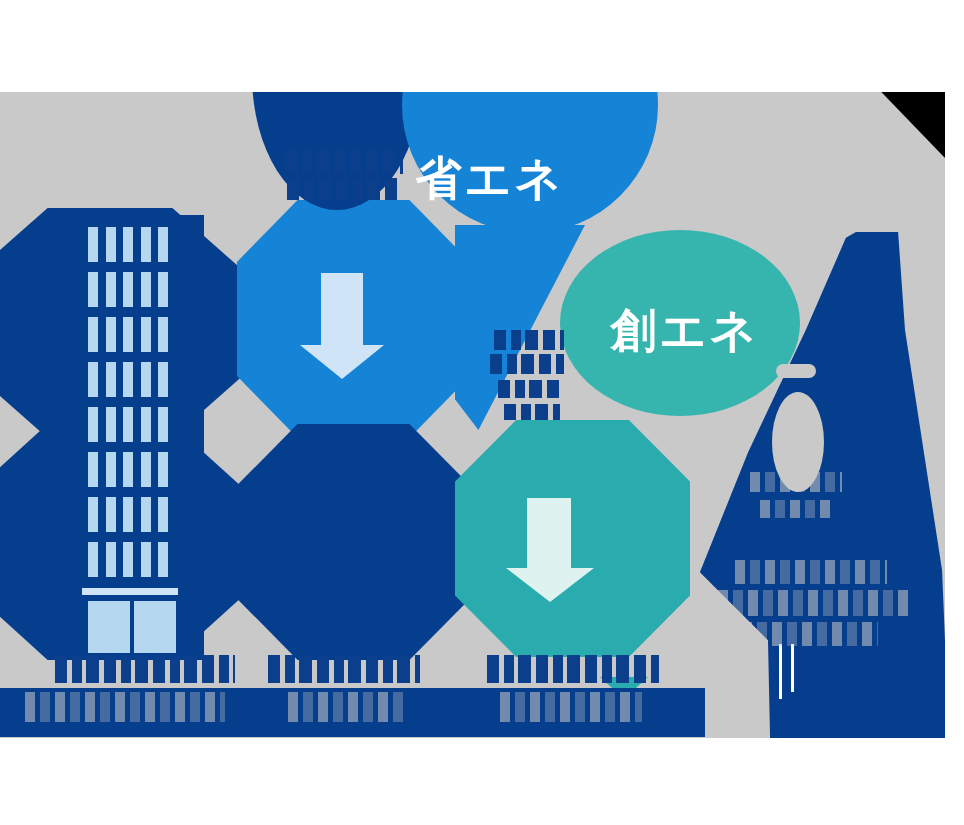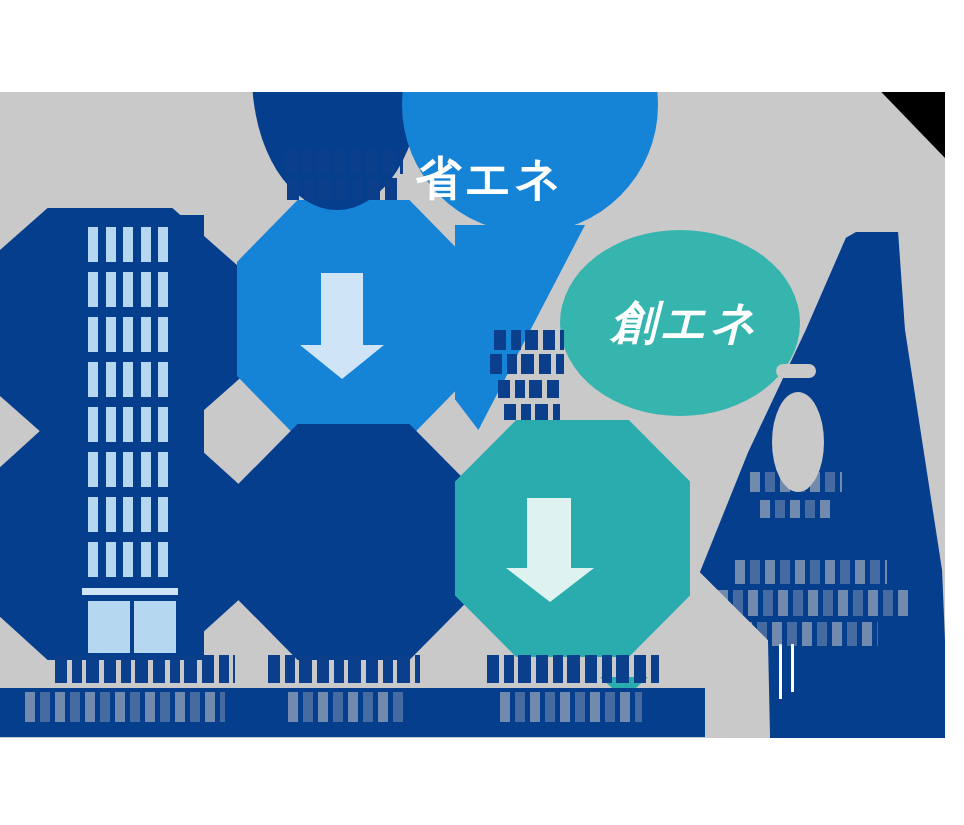--- a/index.html
+++ b/index.html
@@ -68,21 +68,21 @@
     <div class="arrow-head" style="left:506px;top:476px;width:88px;height:34px;background:#def2ef;"></div>
     <div class="abs" style="left:600px;top:585px;width:48px;height:22px;background:#2aacae;
                 clip-path:polygon(0 0,100% 0,50% 100%);"></div>
 
     <div class="abs circle navy" style="left:252px;top:-152px;width:170px;height:270px;"></div>
 
     <div class="abs circle blue" style="left:402px;top:-115px;width:256px;height:256px;"></div>
     <div class="abs bubble-label" style="left:405px;top:60px;width:170px;">省エネ</div>
 
     <div class="abs circle tealc" style="left:560px;top:138px;width:240px;height:186px;"></div>
-    <div class="abs bubble-label" style="left:600px;top:204px;width:170px;font-style:italic;">創エネ</div>
+    <div class="abs bubble-label" style="left:600px;top:212px;width:170px;">創エネ</div>
 
     <div class="abs navy" style="left:680px;top:0;width:265px;height:648px;
                 clip-path:polygon(66.4% 21.6%,82.3% 21.6%,84.9% 36.7%,98.9% 73.8%,100% 84.6%,
                 100% 100%,34% 100%,33.2% 84.6%,7.5% 74.1%,25.7% 55.6%,47.5% 36.7%,62.6% 22.5%);"></div>
 
     <div class="abs gray" style="left:772px;top:300px;width:52px;height:100px;border-radius:50%;"></div>
     <div class="abs gray" style="left:776px;top:272px;width:40px;height:14px;border-radius:7px;"></div>
     <div class="abs white" style="left:779px;top:552px;width:3px;height:55px;"></div>
     <div class="abs white" style="left:791px;top:552px;width:3px;height:48px;"></div>
 

